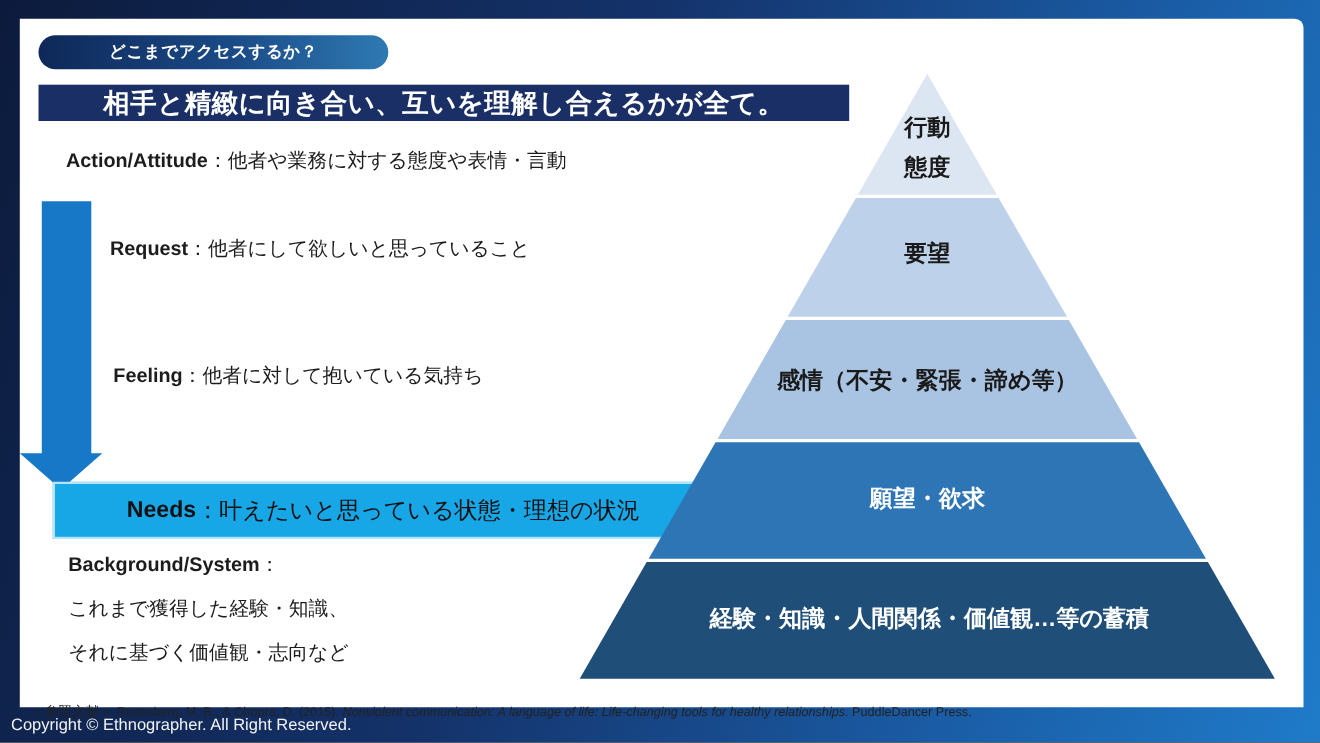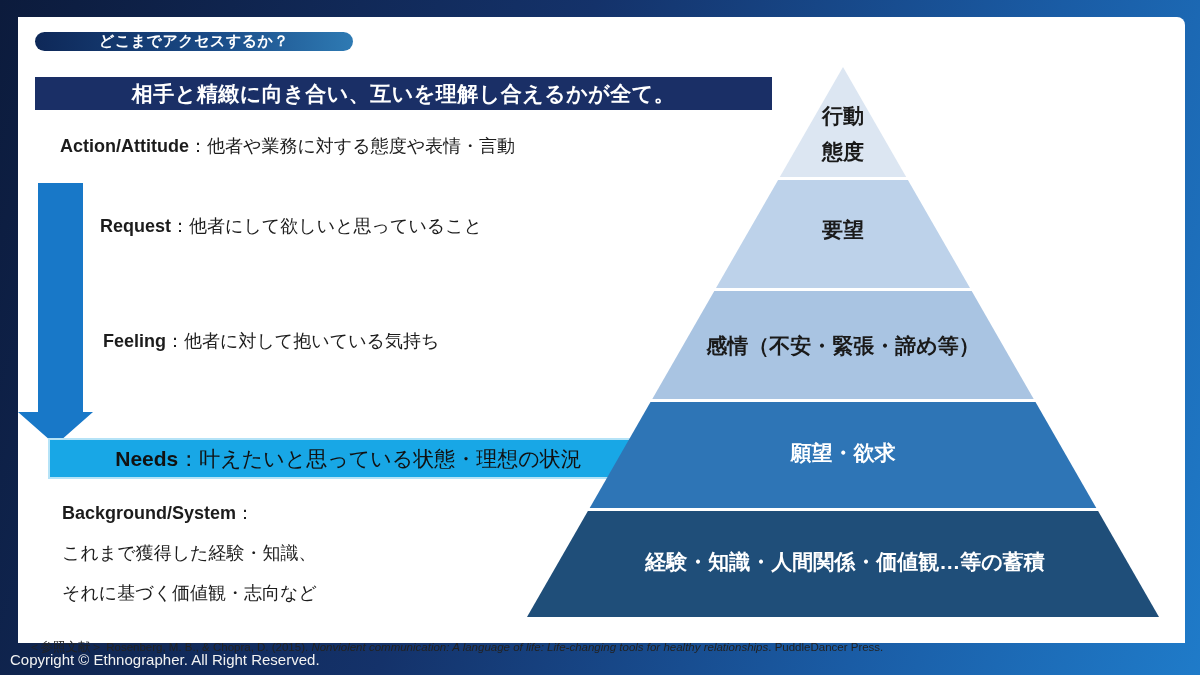--- a/index.html
+++ b/index.html
@@ -3,41 +3,41 @@
 <meta charset="utf-8">
 <style>
   html,body{margin:0;padding:0;background:#333;}
   .slide{
     position:relative;width:1200px;height:675px;overflow:hidden;
     background:linear-gradient(108deg,#0c1b3c 0%,#14326a 42%,#1a5ca5 75%,#1f7bc9 100%);
     font-family:"Liberation Sans","DejaVu Sans",sans-serif;
   }
   .panel{position:absolute;left:18px;top:17px;right:15px;bottom:32px;background:#ffffff;border-radius:0 8px 0 0;}
   .pill{
-    position:absolute;left:35px;top:32px;width:318px;height:19px;border-radius:16px;
+    position:absolute;left:35px;top:32px;width:318px;height:31px;border-radius:16px;
     background:linear-gradient(90deg,#0e2858 0%,#1a4a86 55%,#2e7ab3 100%);
     display:flex;align-items:center;justify-content:center;
     color:#ffffff;font-weight:700;font-size:15px;letter-spacing:0.5px;
   }
   .banner{
     position:absolute;left:35px;top:77px;width:737px;height:33px;background:#1a2f66;
     display:flex;align-items:center;justify-content:center;
-    color:#ffffff;font-weight:700;font-size:21px;letter-spacing:0.5px;
+    color:#ffffff;font-weight:700;font-size:24px;letter-spacing:0.5px;
   }
   .line{position:absolute;font-size:18px;color:#1c1c1c;white-space:nowrap;}
   .line b{font-weight:700;}
   .action{left:60px;top:134px;}
   .request{left:100px;top:214px;}
   .feeling{left:103px;top:329px;}
   .bgsys{left:62px;top:501px;}
   .bgline2{left:62px;top:541px;}
   .bgline3{left:62px;top:581px;}
   .arrow-svg{position:absolute;left:0;top:0;width:120px;height:460px;}
   .needs-box{
-    position:absolute;left:48px;top:438px;width:601px;height:41px;box-sizing:border-box;
+    position:absolute;left:48px;top:438px;width:601px;height:52px;box-sizing:border-box;
     background:#18a7e6;border:2px solid #b5e3f7;
     display:flex;align-items:center;justify-content:center;
     font-size:21px;color:#111111;white-space:nowrap;
   }
   .needs-box b{font-weight:700;}
   .pyramid-svg{position:absolute;left:500px;top:60px;width:670px;height:560px;}
   .pyramid-svg text{font-family:"Liberation Sans","DejaVu Sans",sans-serif;font-weight:700;font-size:21px;}
   .citation{position:absolute;left:28px;top:619px;width:1145px;font-size:11.5px;color:#222222;white-space:nowrap;margin-top:20px;}
   .citation .jp{font-size:12.5px;}
   .citation i{font-style:italic;}

